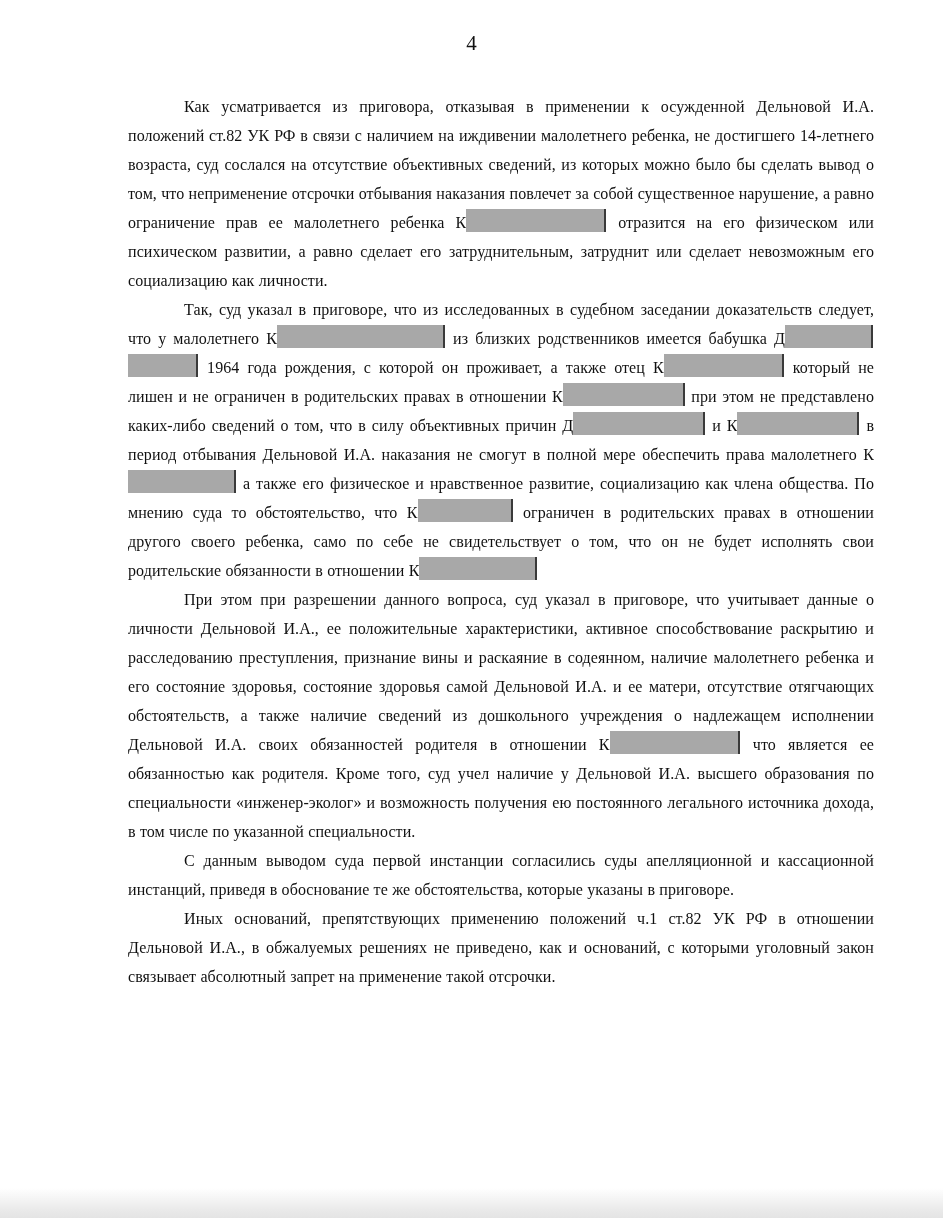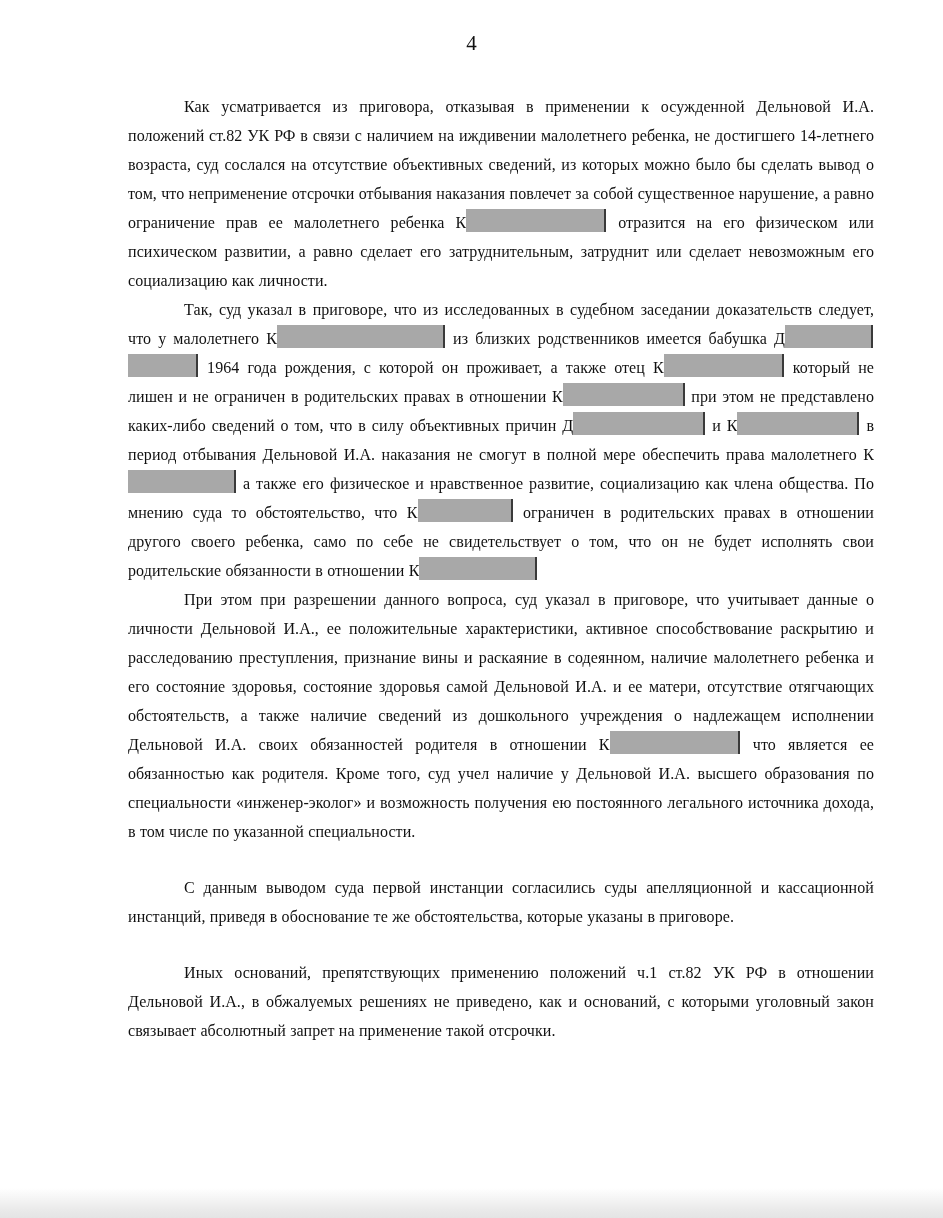--- a/index.html
+++ b/index.html
@@ -57,21 +57,21 @@
     font-size: 16px;
     line-height: 29px;
     text-align: justify;
     text-justify: inter-word;
     text-indent: 56px;
     letter-spacing: 0.08px;
     word-spacing: 0.2px;
     hyphens: none;
   }
 
-  p.gap-before { margin-top: 27px; }
+  p.gap-before { }
 
   
   .redact {
     display: inline-block;
     vertical-align: -4px;
     background: #a8a8a8;
     height: 23px;
     margin: 0 1px 0 0;
     border-right: 2px solid #3a3a3a;
     box-sizing: border-box;

